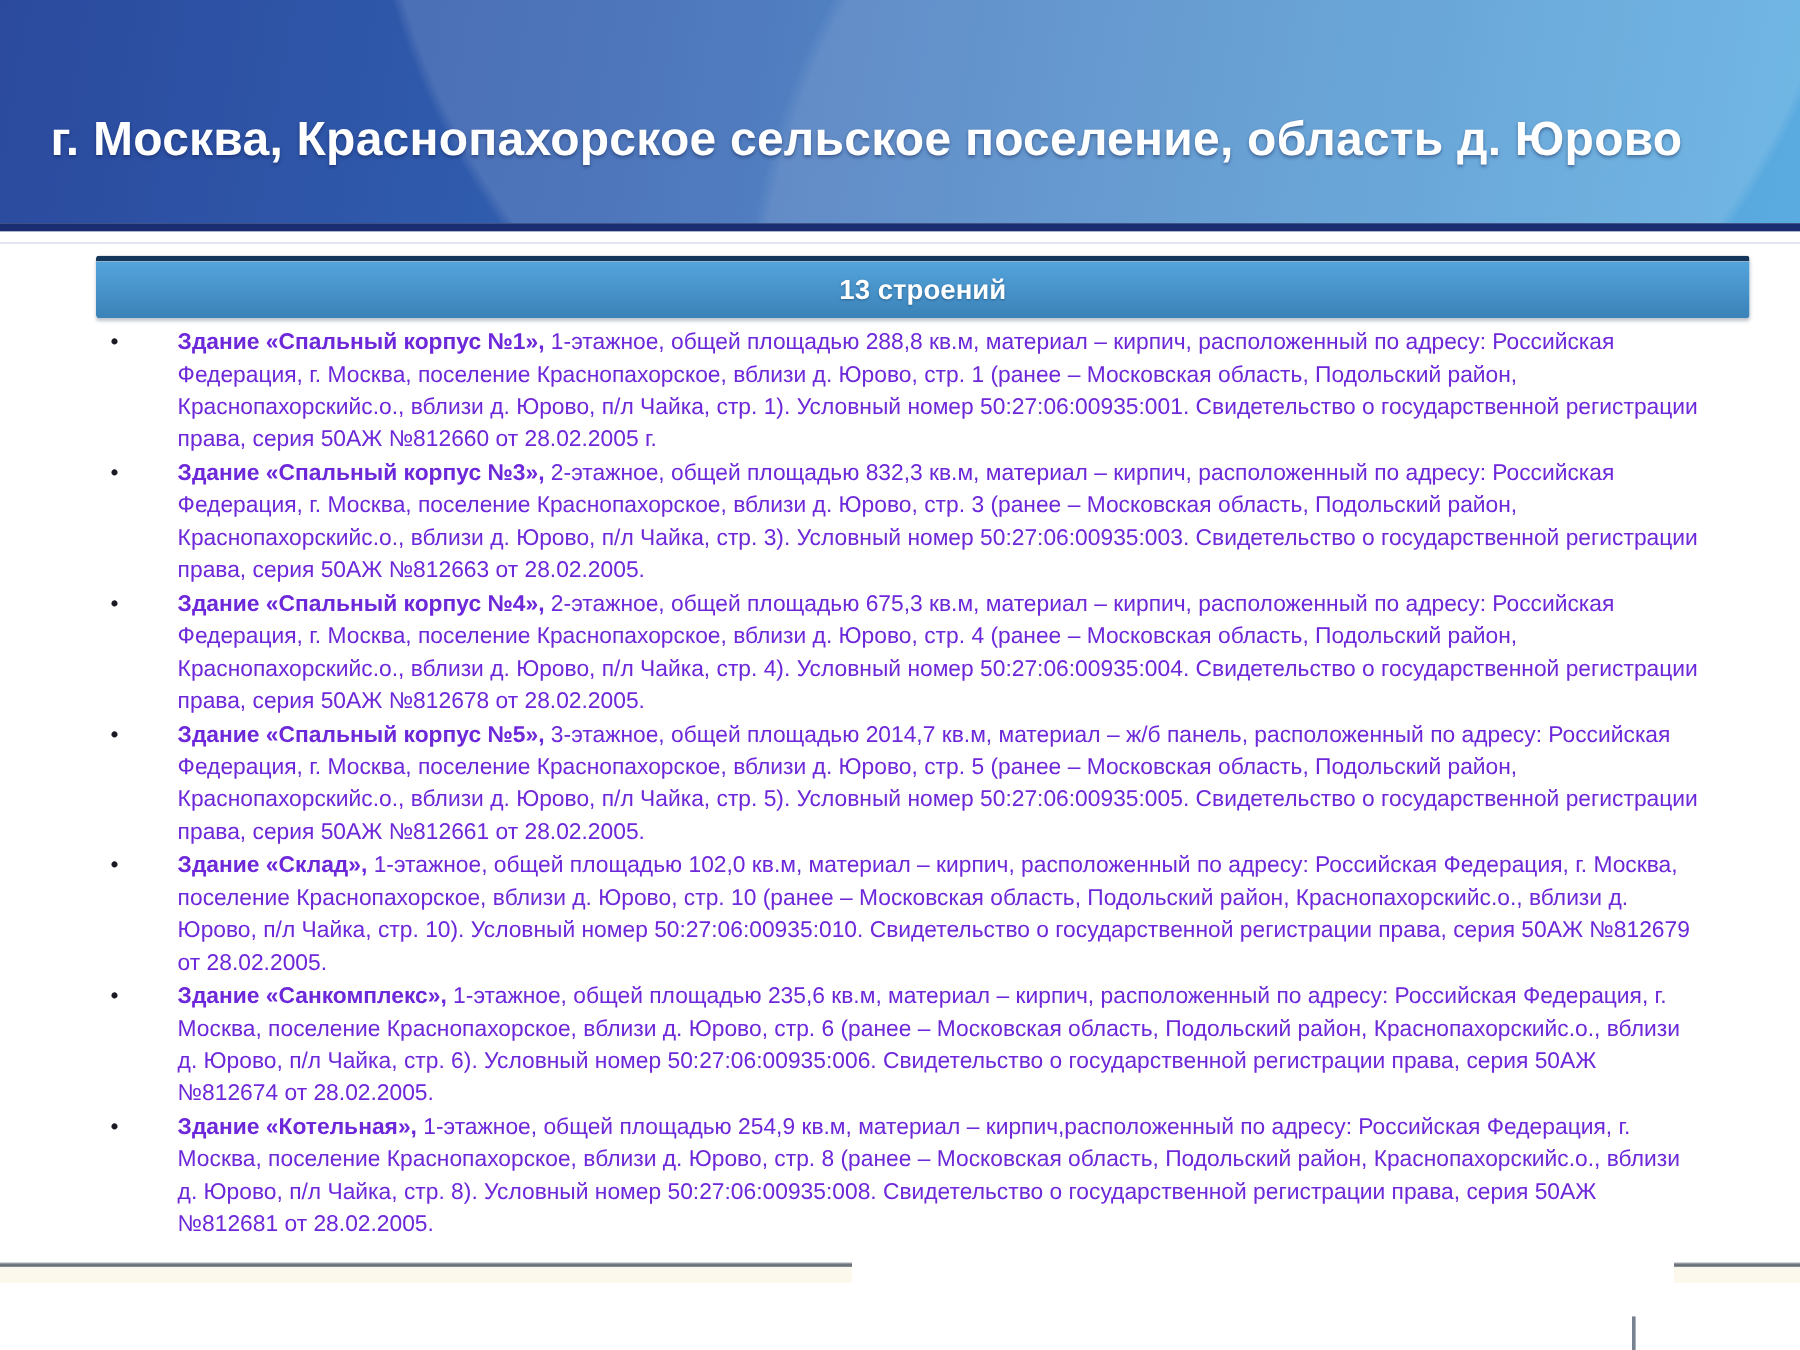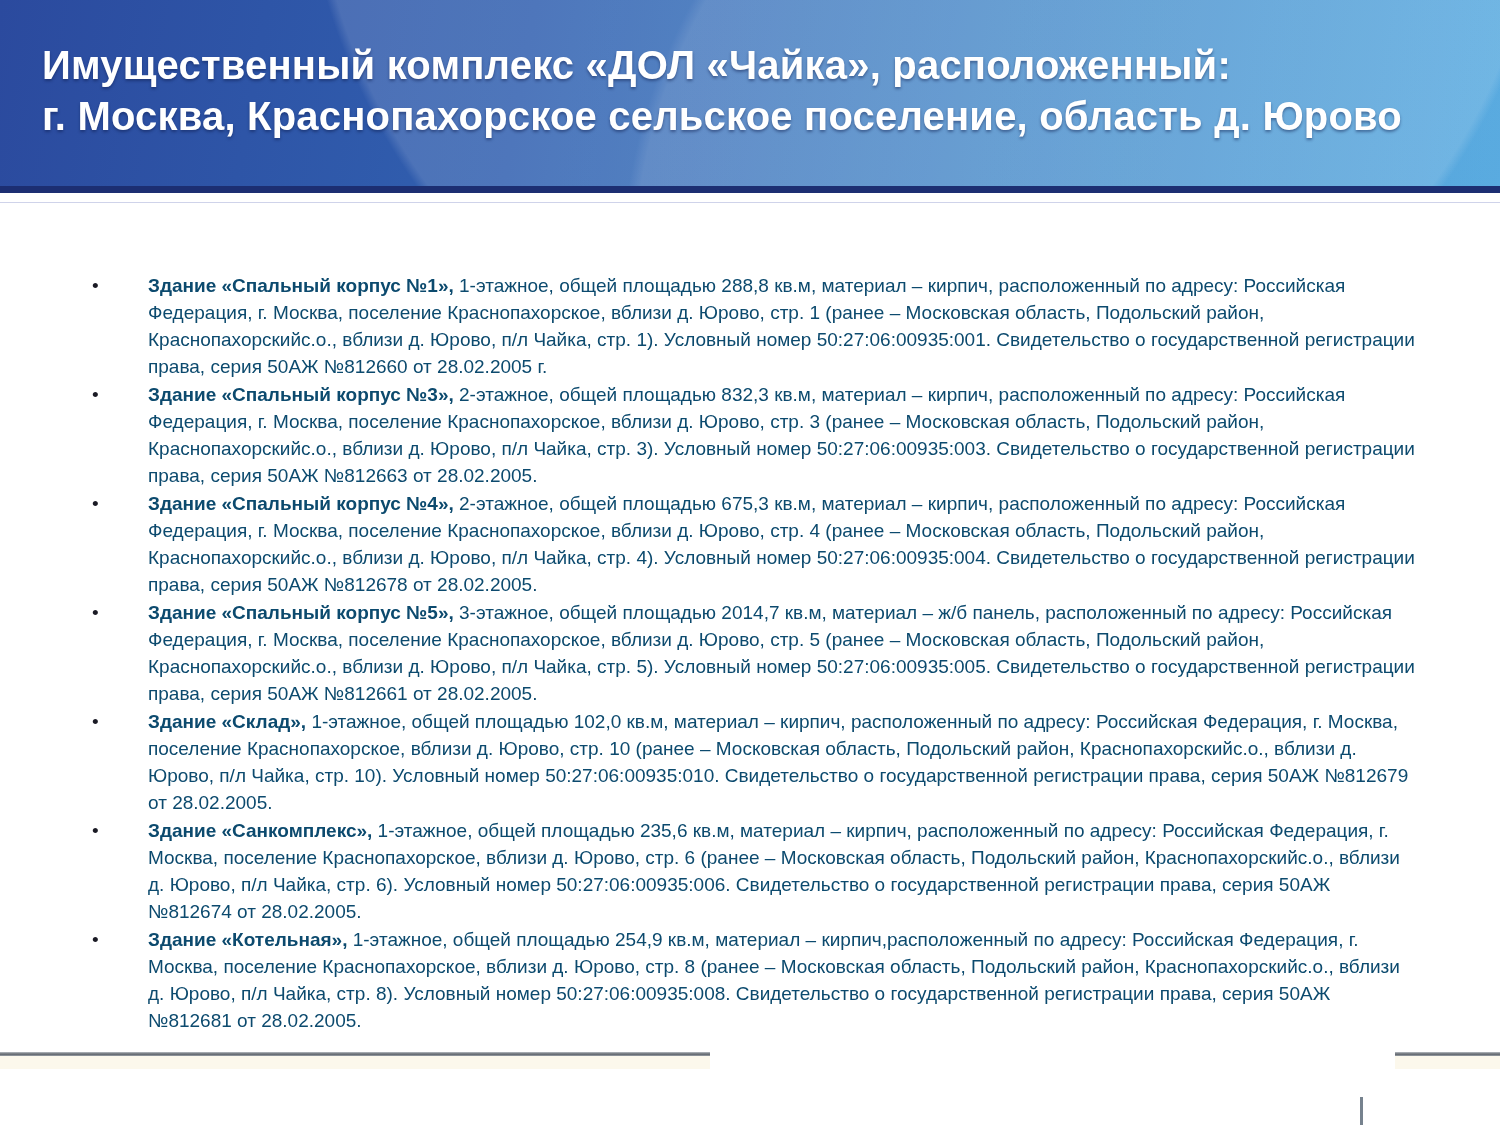--- a/index.html
+++ b/index.html
@@ -44,21 +44,21 @@
     border-radius:3px;
     box-shadow:0 2px 3px rgba(70,90,110,0.35);
     color:#ffffff;font-weight:bold;font-size:23px;
     text-align:center;line-height:46px;
     text-shadow:0 1px 2px rgba(0,30,60,0.4);
   }
   
   .buildings{
     position:absolute;left:80px;top:272px;width:1338px;
     margin:0;padding:0;list-style:none;
-    color:#0c4a6e;
+    color:#6d28d9;
     font-size:19px;line-height:27px;
   }
   .buildings li{
     position:relative;
     padding-left:68px;
     margin:0 0 1px 0;
   }
   .buildings li::before{
     content:"•";
     position:absolute;left:12px;top:0;
@@ -87,29 +87,30 @@
     z-index:3;
   }
 </style>
 </head>
 <body>
 
 <div class="slide">
 
   <div class="header">
     <h1 class="title">
-      <span>Имущественный комплекс «ДОЛ «Чайка», расположенный:</span><br>
+      <br>
       <span>г. Москва, Краснопахорское сельское поселение, область д. Юрово</span>
     </h1>
   </div>
 
   <div class="header-gap">
     <div class="hairline"></div>
   </div>
 
+  <div class="banner">13 строений</div>
 
   <ul class="buildings">
       <li><strong>Здание «Спальный корпус №1»,</strong> <span>1-этажное, общей площадью 288,8 кв.м, материал – кирпич, расположенный по адресу: Российская Федерация, г. Москва, поселение Краснопахорское, вблизи д. Юрово, стр. 1 (ранее – Московская область, Подольский район, Краснопахорскийс.о., вблизи д. Юрово, п/л Чайка, стр. 1). Условный номер 50:27:06:00935:001. Свидетельство о государственной регистрации права, серия 50АЖ №812660 от 28.02.2005 г.</span></li>
       <li><strong>Здание «Спальный корпус №3»,</strong> <span>2-этажное, общей площадью 832,3 кв.м, материал – кирпич, расположенный по адресу: Российская Федерация, г. Москва, поселение Краснопахорское, вблизи д. Юрово, стр. 3 (ранее – Московская область, Подольский район, Краснопахорскийс.о., вблизи д. Юрово, п/л Чайка, стр. 3). Условный номер 50:27:06:00935:003. Свидетельство о государственной регистрации права, серия 50АЖ №812663 от 28.02.2005.</span></li>
       <li><strong>Здание «Спальный корпус №4»,</strong> <span>2-этажное, общей площадью 675,3 кв.м, материал – кирпич, расположенный по адресу: Российская Федерация, г. Москва, поселение Краснопахорское, вблизи д. Юрово, стр. 4 (ранее – Московская область, Подольский район, Краснопахорскийс.о., вблизи д. Юрово, п/л Чайка, стр. 4). Условный номер 50:27:06:00935:004. Свидетельство о государственной регистрации права, серия 50АЖ №812678 от 28.02.2005.</span></li>
       <li><strong>Здание «Спальный корпус №5»,</strong> <span>3-этажное, общей площадью 2014,7 кв.м, материал – ж/б панель, расположенный по адресу: Российская Федерация, г. Москва, поселение Краснопахорское, вблизи д. Юрово, стр. 5 (ранее – Московская область, Подольский район, Краснопахорскийс.о., вблизи д. Юрово, п/л Чайка, стр. 5). Условный номер 50:27:06:00935:005. Свидетельство о государственной регистрации права, серия 50АЖ №812661 от 28.02.2005.</span></li>
       <li><strong>Здание «Склад»,</strong> <span>1-этажное, общей площадью 102,0 кв.м, материал – кирпич, расположенный по адресу: Российская Федерация, г. Москва, поселение Краснопахорское, вблизи д. Юрово, стр. 10 (ранее – Московская область, Подольский район, Краснопахорскийс.о., вблизи д. Юрово, п/л Чайка, стр. 10). Условный номер 50:27:06:00935:010. Свидетельство о государственной регистрации права, серия 50АЖ №812679 от 28.02.2005.</span></li>
       <li><strong>Здание «Санкомплекс»,</strong> <span>1-этажное, общей площадью 235,6 кв.м, материал – кирпич, расположенный по адресу: Российская Федерация, г. Москва, поселение Краснопахорское, вблизи д. Юрово, стр. 6 (ранее – Московская область, Подольский район, Краснопахорскийс.о., вблизи д. Юрово, п/л Чайка, стр. 6). Условный номер 50:27:06:00935:006. Свидетельство о государственной регистрации права, серия 50АЖ №812674 от 28.02.2005.</span></li>
       <li><strong>Здание «Котельная»,</strong> <span>1-этажное, общей площадью 254,9 кв.м, материал – кирпич,расположенный по адресу: Российская Федерация, г. Москва, поселение Краснопахорское, вблизи д. Юрово, стр. 8 (ранее – Московская область, Подольский район, Краснопахорскийс.о., вблизи д. Юрово, п/л Чайка, стр. 8). Условный номер 50:27:06:00935:008. Свидетельство о государственной регистрации права, серия 50АЖ №812681 от 28.02.2005.</span></li>
     </ul>

